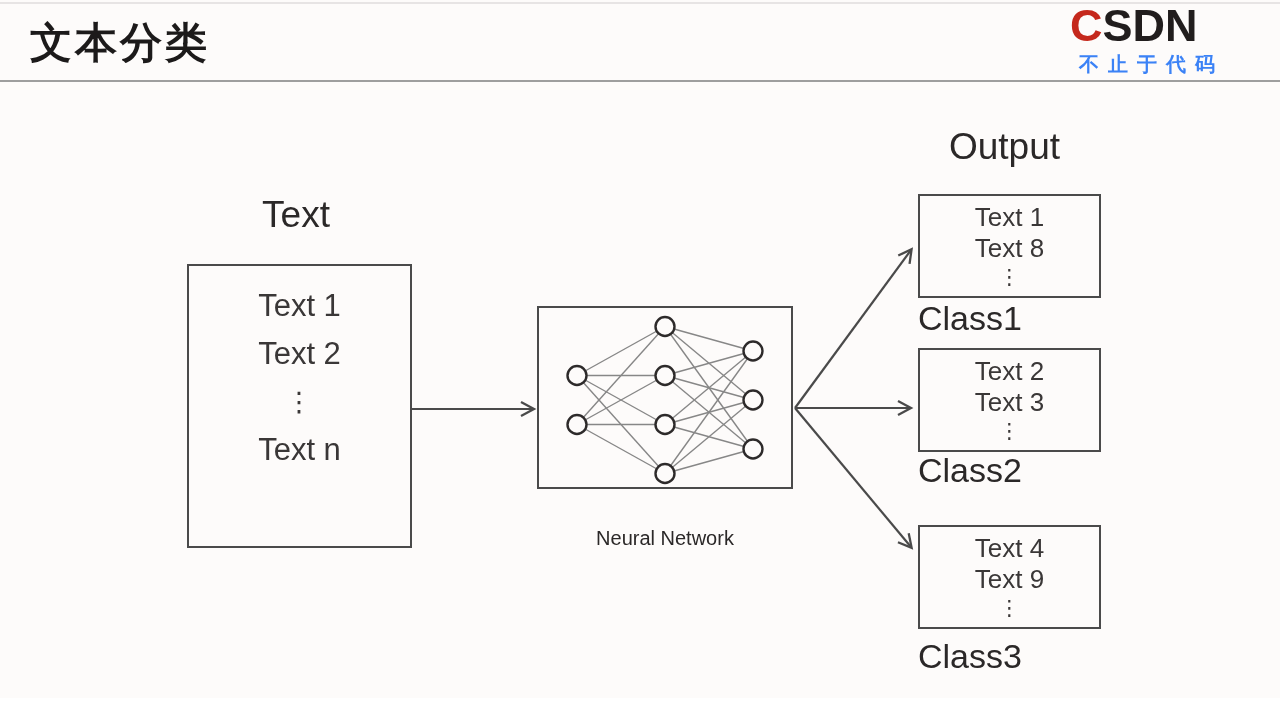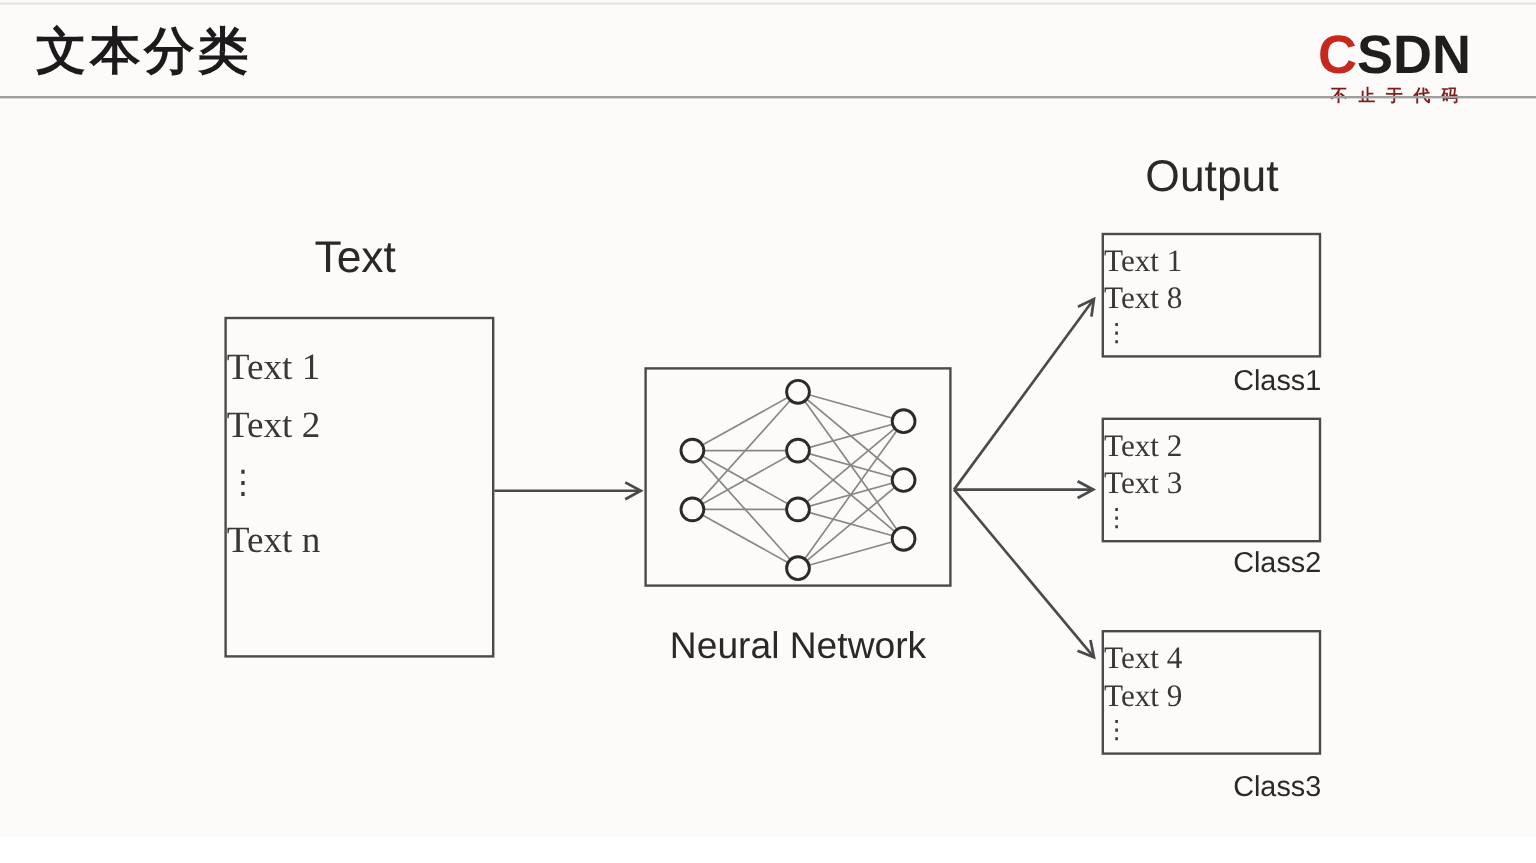--- a/index.html
+++ b/index.html
@@ -17,46 +17,46 @@
   .slide{
     position:relative;width:1280px;height:698px;
     background:var(--bg);overflow:hidden;color:var(--text);
   }
   .top-line{position:absolute;left:0;top:2px;width:100%;height:2px;background:#e7e4e4;}
   .divider{position:absolute;left:0;top:80px;width:100%;height:2px;background:var(--divider);}
   .title{
     position:absolute;left:30px;top:18px;
     font-size:42px;line-height:50px;font-weight:600;letter-spacing:3px;color:#1c1a1a;
   }
-  .logo{position:absolute;top:22px;right:26px;width:184px;text-align:center;}
+  .logo{position:absolute;top:2px;right:26px;width:184px;text-align:left;}
   .logo-word{font-size:45px;line-height:48px;font-weight:900;letter-spacing:0;color:var(--logo-dark);}
   .logo-c{color:var(--logo-red);}
   .tagline{
-    font-size:14px;font-weight:600;color:#7f1d1d;
+    font-size:20px;font-weight:600;color:#3b82f6;
     letter-spacing:9px;margin-top:1px;padding-left:9px;white-space:nowrap;
   }
   #diagram-svg{position:absolute;left:0;top:0;}
   .label{position:absolute;text-align:center;color:#2b2828;}
   .input-label{left:196px;top:194px;width:200px;font-size:37px;font-weight:500;}
-  .output-label{left:910px;top:126px;width:200px;font-size:37px;font-weight:500;}
-  .nn-label{left:527px;top:520px;width:276px;font-size:31px;line-height:36px;font-weight:500;}
-  .box{position:absolute;border:2px solid var(--stroke);background:transparent;text-align:left;font-family:Liberation Serif, serif;}
+  .output-label{left:860px;top:126px;width:200px;font-size:37px;font-weight:500;text-align:right;}
+  .nn-label{left:527px;top:520px;width:276px;font-size:20px;line-height:36px;font-weight:500;}
+  .box{position:absolute;border:2px solid var(--stroke);background:transparent;text-align:center;}
   .input-box{left:187px;top:264px;width:225px;height:284px;padding-top:16px;}
   .in-line{font-size:31px;line-height:48px;color:#3a3737;}
   .in-line.dots{font-size:27px;line-height:48px;letter-spacing:1px;}
   .nn-box{left:537px;top:306px;width:256px;height:183px;}
   .out-box{left:918px;width:183px;height:104px;padding-top:6px;}
   .out-box-0{top:194px;}
   .out-box-1{top:348px;}
   .out-box-2{top:502px;margin-top:23px;}
   .out-line{font-size:26px;line-height:31px;color:#3a3737;}
   .out-line.dots{font-size:21px;line-height:26px;}
   .class-label{
-    position:absolute;left:918px;width:183px;text-align:right;
-    font-size:24px;line-height:34px;font-weight:500;color:#2b2828;
+    position:absolute;left:918px;width:183px;text-align:left;
+    font-size:34px;line-height:34px;font-weight:500;color:#2b2828;
   }
   .class-label-0{top:301px;}
   .class-label-1{top:453px;}
   .class-label-2{top:605px;margin-top:34px;}
 </style>
 </head>
 <body>
 
 <div class="slide">
   <div class="top-line"></div>

